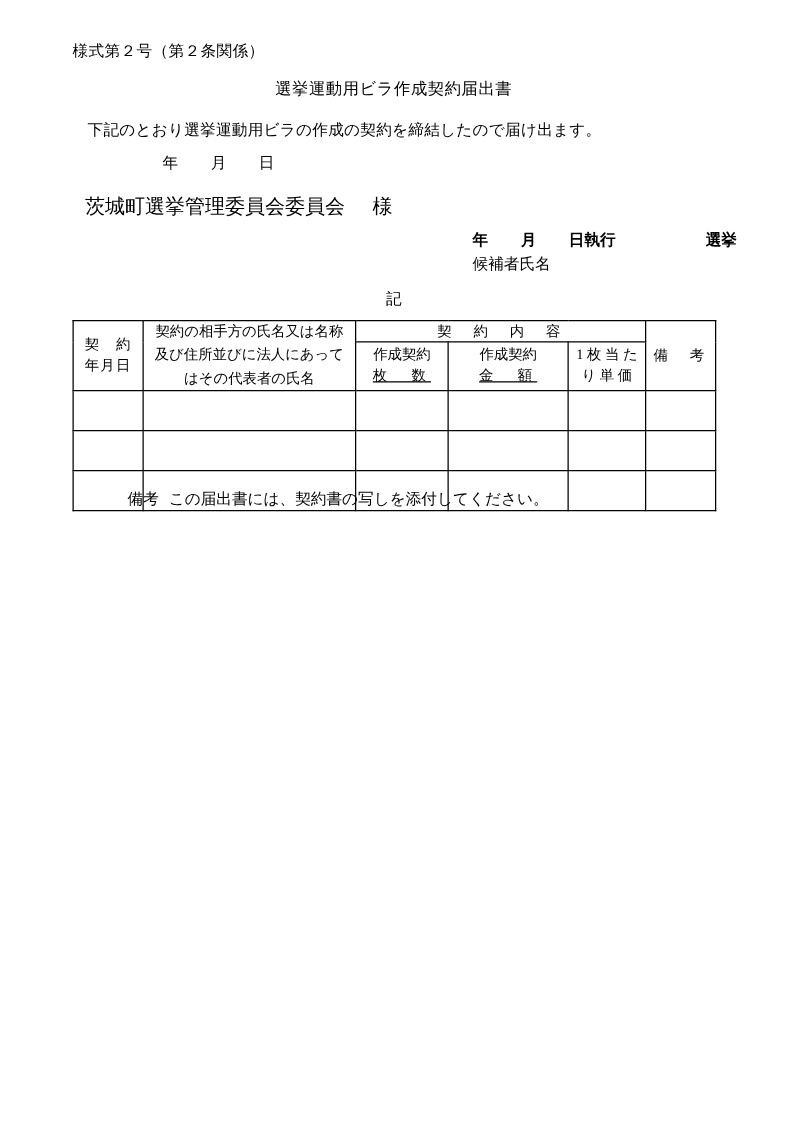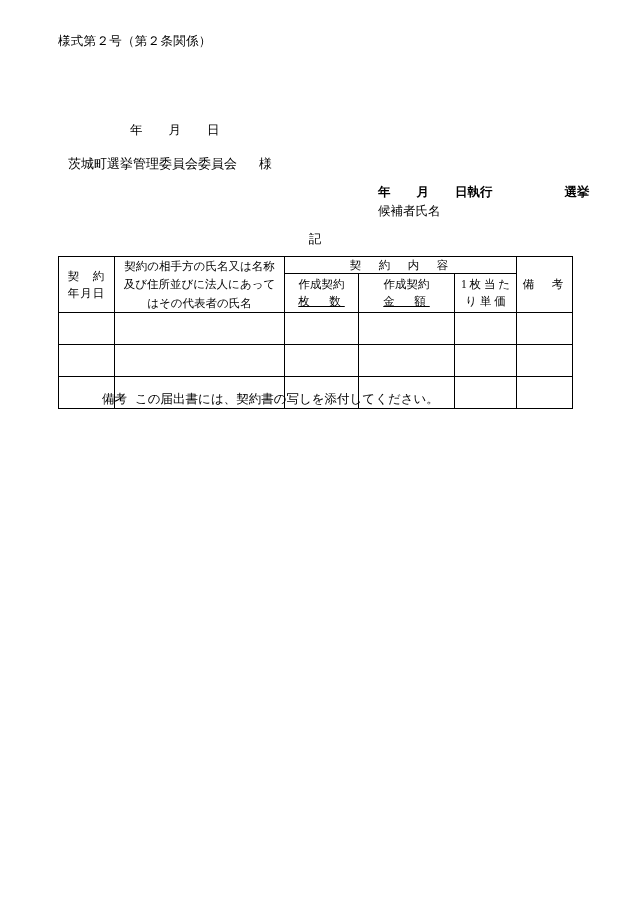--- a/index.html
+++ b/index.html
@@ -55,21 +55,21 @@
     white-space: nowrap;
   }
   .date-line-1 .gap {
     display: inline-block;
     width: 26px;
   }
   .addressee {
     position: absolute;
     left: 68px;
     top: 155px;
-    font-size: 13px;
+    font-size: 16px;
     white-space: nowrap;
   }
   .addressee .sama {
     margin-left: 22px;
   }
   .exec-line {
     position: absolute;
     left: 378px;
     top: 184px;
     font-size: 12.5px;
@@ -164,21 +164,23 @@
   }
   .footnote .label { margin-right: 8px; padding-left: 44px; }
 </style>
 </head>
 <body>
 
 <div class="page">
 
   <div class="form-number">様式第２号（第２条関係）</div>
 
-
+  <div class="doc-title">選挙運動用ビラ作成契約届出書</div>
+
+  <div class="lead-text">下記のとおり選挙運動用ビラの作成の契約を締結したので届け出ます。</div>
 
   <div class="date-line-1">
     <span>年</span><span class="gap"></span><span>月</span><span class="gap"></span><span>日</span>
   </div>
 
   <div class="addressee">
     <span>茨城町選挙管理委員会委員会</span><span class="sama">様</span>
   </div>
 
   <div class="exec-line">

